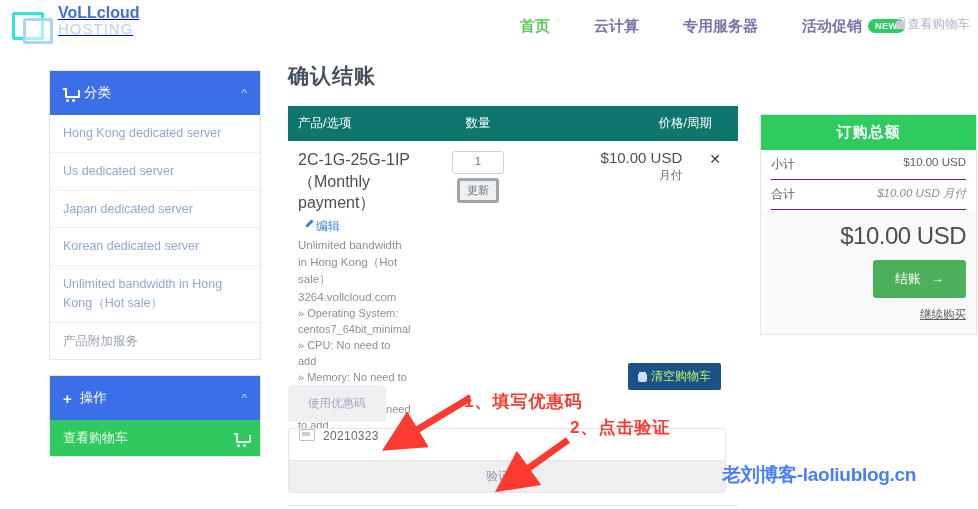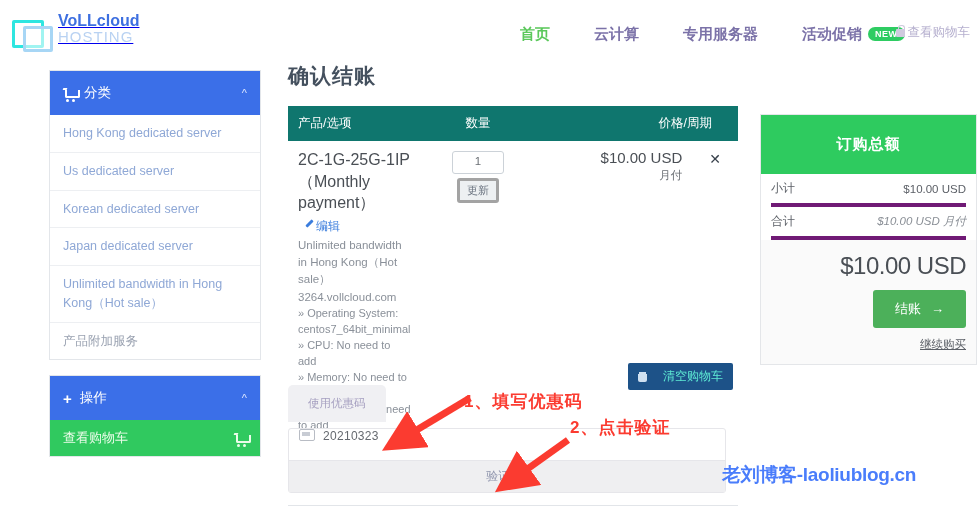--- a/index.html
+++ b/index.html
@@ -8,21 +8,21 @@
     background:#ffffff;
     font-family:"Liberation Sans","DejaVu Sans",sans-serif;
     font-size:13px;
     color:#4a4a4a;
     overflow:hidden;
     position:relative;
   }
   .page{position:relative;width:978px;height:509px;}
 
   
-  .header{position:absolute;left:0;top:8px;width:978px;height:52px;background:#fff;}
+  .header{position:absolute;left:0;top:0;width:978px;height:52px;background:#fff;}
   .logo{position:absolute;left:12px;top:5px;display:flex;align-items:flex-start;}
   .logo-mark{width:40px;height:34px;position:relative;margin-right:6px;margin-top:4px;}
   .logo-mark .r1{position:absolute;left:0;top:3px;width:26px;height:22px;border:3px solid #2ee6e0;border-radius:2px;background:#fff;}
   .logo-mark .r2{position:absolute;left:11px;top:9px;width:24px;height:20px;border:3px solid #a7d6f5;border-radius:2px;background:rgba(255,255,255,0.55);}
   .logo-text{line-height:1;}
   .logo-top{font-size:16px;font-weight:bold;color:#3d6fe0;letter-spacing:0px;}
   .logo-bottom{font-size:15px;color:#b9d2f2;letter-spacing:1px;margin-top:2px;}
 
   .nav{position:absolute;left:520px;top:12px;height:28px;display:flex;align-items:center;}
   .nav a{margin-right:44px;font-size:15px;font-weight:bold;text-decoration:none;color:#7b72a8;white-space:nowrap;}
@@ -73,41 +73,41 @@
   .qty-input{width:50px;height:21px;border:1px solid #ccd2d8;border-radius:3px;text-align:center;font-size:11.5px;color:#6b7075;background:#fff;display:block;margin:2px auto 4px auto;line-height:19px;}
   .upd-btn{display:inline-block;background:#edf0f2;color:#6b7480;font-size:11px;border:3px solid #a3a3a3;border-radius:3px;padding:2px 7px;}
 
   .price-cell{text-align:right;width:138px;}
   .price-main{font-size:15px;color:#4a4f55;white-space:nowrap;}
   .price-cycle{font-size:11.5px;color:#6b7075;margin-top:2px;}
   .rm-cell{width:26px;text-align:center;}
   .rm-x{font-size:14px;color:#37404b;font-weight:bold;cursor:pointer;line-height:1;display:inline-block;padding-top:3px;}
 
   .empty-row{position:absolute;left:628px;top:363px;}
-  .empty-btn{background:#1d5288;color:#5eead4;font-size:12px;padding:5px 10px;border:none;border-radius:2px;white-space:nowrap;display:inline-flex;align-items:center;gap:16px;}
+  .empty-btn{background:#1d5288;color:#bef264;font-size:12px;padding:5px 10px;border:none;border-radius:2px;white-space:nowrap;display:inline-flex;align-items:center;gap:4px;}
   .trash{display:inline-block;width:9px;height:10px;position:relative;}
   .trash:before{content:"";position:absolute;left:0;top:2px;width:9px;height:8px;background:#cfe0f0;border-radius:0 0 2px 2px;}
   .trash:after{content:"";position:absolute;left:1px;top:0;width:7px;height:2px;background:#cfe0f0;}
 
   
   .promo{position:absolute;left:288px;top:385px;width:438px;}
   .promo-tab{display:inline-block;background:#f0f0f3;color:#a59fc0;font-size:11.5px;padding:11px 20px;border-radius:5px 5px 0 0;}
   .promo-box{border:1px solid #e6e6ea;border-radius:3px;background:#fff;margin-top:6px;}
   .promo-input-row{display:flex;height:31px;padding:0 10px;}
   .ticket{display:inline-block;width:14px;height:10px;border:1.5px solid #b8bcc4;border-radius:2px;position:relative;margin-right:8px;}
   .ticket:before{content:"";position:absolute;left:2px;top:2px;width:8px;height:4px;background:#c8ccd4;}
   .promo-val{font-size:12px;color:#65696f;letter-spacing:.3px;}
   .verify-btn{display:block;background:#efeff1;color:#8f95ad;text-align:center;font-size:12px;padding:7px 0;border-top:1px solid #e6e6ea;}
   .verify-btn .gt{color:#a9aebd;}
 
   
   .summary{position:absolute;left:760px;top:114px;width:215px;border:1px solid #e4e6e9;background:#fafafa;}
-  .sum-head{background:#2ecb5f;color:#fff;text-align:center;font-size:15px;font-weight:bold;padding:20px 0;letter-spacing:1px;}
+  .sum-head{background:#2ecb5f;color:#fff;text-align:center;font-size:15px;font-weight:bold;padding:8px 0;letter-spacing:1px;}
   .sum-rows{background:#fff;padding:0 10px;}
-  .sum-row{display:flex;justify-content:space-between;align-items:center;font-size:12px;padding:6px 0;border-bottom:4px solid #701a75;}
+  .sum-row{display:flex;justify-content:space-between;align-items:flex-start;font-size:12px;padding:6px 0;border-bottom:1px solid #701a75;}
   .sum-row .lbl{color:#5c6067;}
   .sum-row .val{color:#5c6067;font-size:11.5px;}
   .sum-row.total .val{font-style:italic;color:#8a8f96;}
   .sum-big{text-align:right;padding:12px 10px 0 10px;background:#fafafa;}
   .sum-big .amt{font-size:24px;color:#4a4f55;letter-spacing:-.5px;}
   .sum-big .cap{font-size:11.5px;color:#6b7075;margin-top:2px;}
   .sum-actions{text-align:right;padding:10px 10px 12px 10px;background:#fafafa;}
   .checkout-btn{display:inline-block;background:#4cb05a;color:#fff;font-size:13px;padding:10px 22px;border:none;border-radius:3px;}
   .checkout-btn .arr{margin-left:10px;font-weight:bold;}
   .cont-link{display:block;margin-top:9px;font-size:11.5px;color:#5c6067;text-decoration:underline;}
@@ -155,22 +155,22 @@
       <div class="panel-head">
         <span class="ico-cart">
             <span class="w1"></span>
             <span class="w2"></span>
           </span>
         <span class="ptitle">分类</span>
         <span class="chev">^</span>
       </div>
       <a class="cat-item" href="#">Hong Kong dedicated server</a>
       <a class="cat-item" href="#">Us dedicated server</a>
+      <a class="cat-item" href="#">Japan dedicated server</a>
       <a class="cat-item" href="#">Korean dedicated server</a>
-      <a class="cat-item" href="#">Japan dedicated server</a>
       <a class="cat-item" href="#">Unlimited bandwidth in Hong Kong（Hot sale）</a>
       <a class="cat-item cn" href="#">产品附加服务</a>
     </div>
 
     <div class="panel">
       <div class="panel-head">
         <span class="ico-plus">+</span>
         <span class="ptitle">操作</span>
         <span class="chev">^</span>
       </div>

